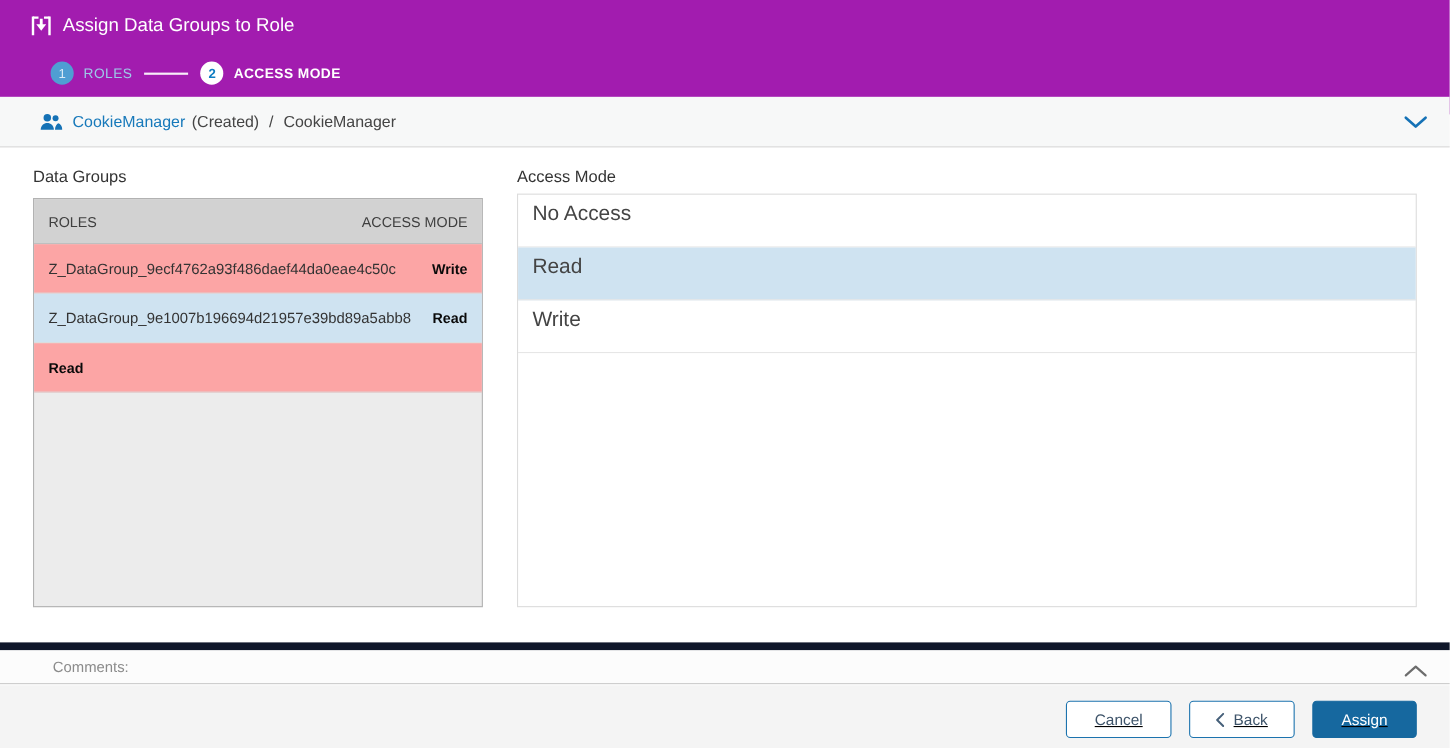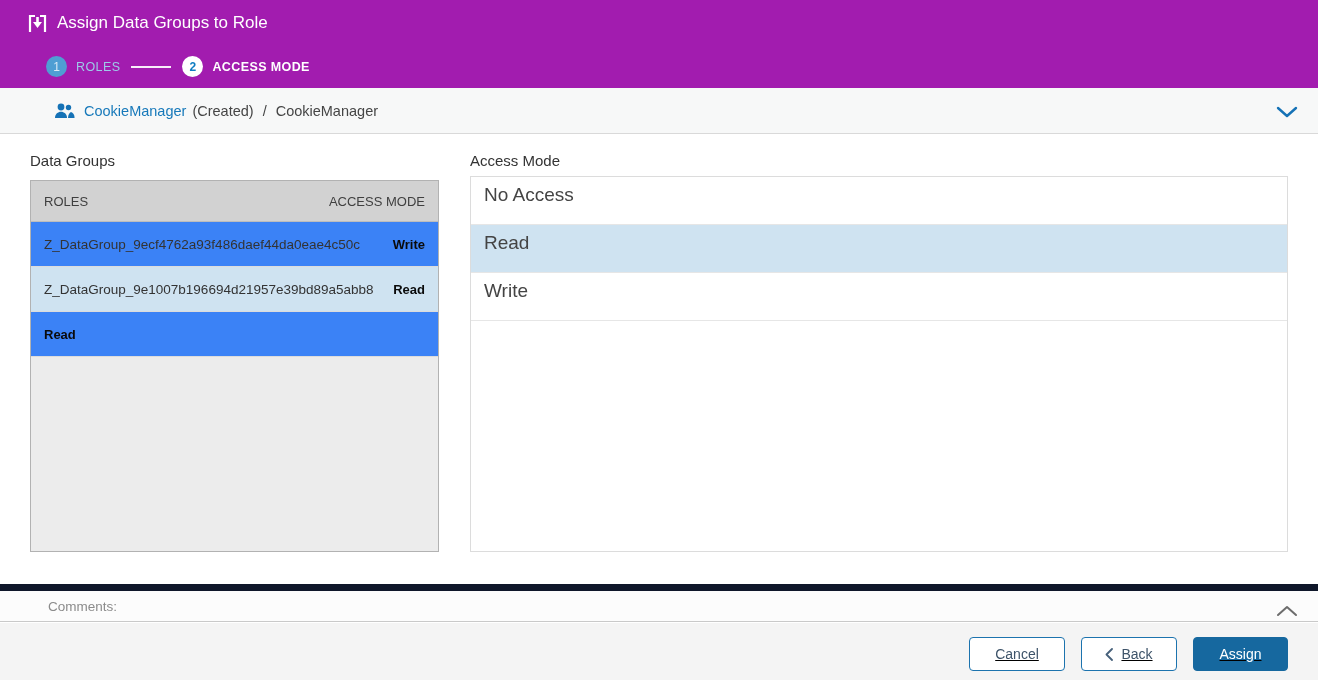--- a/index.html
+++ b/index.html
@@ -16,39 +16,39 @@
                  justify-content:center; font-size:12px; flex:0 0 auto; }
   .step1 .step-circle { background:#4f9ed3; color:#d9eaf6; }
   .step1 .step-label { color:#9dc9e8; font-size:12.5px; letter-spacing:.4px; margin-left:9px; }
   .step-line { width:40px; height:2px; background:rgba(255,255,255,.92); margin:0 11px; }
   .step2 .step-circle { background:#fff; color:#0e7dc2; font-weight:bold; }
   .step2 .step-label { color:#fff; font-size:12.5px; font-weight:bold; letter-spacing:.4px; margin-left:9px; }
   .step { display:flex; align-items:center; cursor:default; }
 
   
   .crumb-bar { position:absolute; left:0; top:88px; width:1318px; height:46px; background:#f7f8f8;
-               border-bottom:1px solid #d9d9d9; display:flex; align-items:center; padding-left:54px; }
+               border-bottom:1px solid #d9d9d9; display:flex; align-items:center; padding-left:36px; }
   .crumb-bar .users-ic { margin-right:9px; display:flex; }
   .crumb-link { color:#1779ba; font-size:14.5px; cursor:pointer; }
   .crumb-status { color:#454545; font-size:14.5px; margin-left:6px; }
   .crumb-sep { color:#454545; font-size:14.5px; margin:0 9px; }
   .crumb-current { color:#454545; font-size:14.5px; }
   .crumb-chevron { position:absolute; right:16px; top:12px; cursor:pointer; padding:4px; }
 
   
   .panel-label { position:absolute; top:152px; color:#333; font-size:15px; }
   .dg-label { left:30px; }
   .am-label { left:470px; }
 
   .dg-table { position:absolute; left:30px; top:180px; width:409px; height:372px;
               border:1px solid #b2b2b2; background:#ececec; display:flex; flex-direction:column; }
   .dg-head { height:41px; background:#d2d2d2; border-bottom:1px solid #bdbdbd; display:flex;
              align-items:center; justify-content:space-between; padding:0 13px; flex:0 0 auto; }
   .dg-head span { color:#3f3f3f; font-size:13px; }
-  .dg-row { height:45px; background:#3b82f6; border-bottom:1px solid #dcdcdc; display:flex;
+  .dg-row { height:45px; background:#fca5a5; border-bottom:1px solid #dcdcdc; display:flex;
             align-items:center; justify-content:space-between; padding:0 13px; cursor:pointer; flex:0 0 auto; }
   .dg-row.sel { background:#cfe3f1; }
   .dg-row .nm { color:#333; font-size:13.5px; white-space:nowrap; }
   .dg-row .md { color:#0a0a0a; font-size:13px; font-weight:bold; }
 
   .am-panel { position:absolute; left:470px; top:176px; width:818px; height:376px;
               border:1px solid #dcdcdc; background:#fff; }
   .am-opt { height:48px; border-bottom:1px solid #e6e6e6; padding:7px 13px 0;
             color:#444; font-size:19px; cursor:pointer; }
   .am-opt.sel { background:#cfe3f1; }

